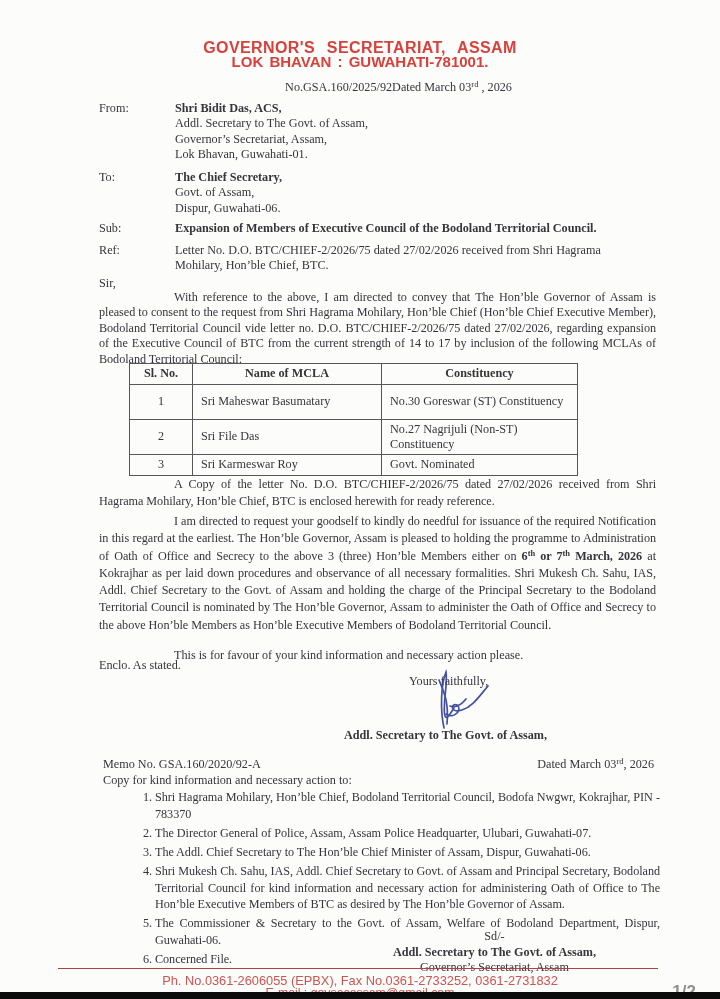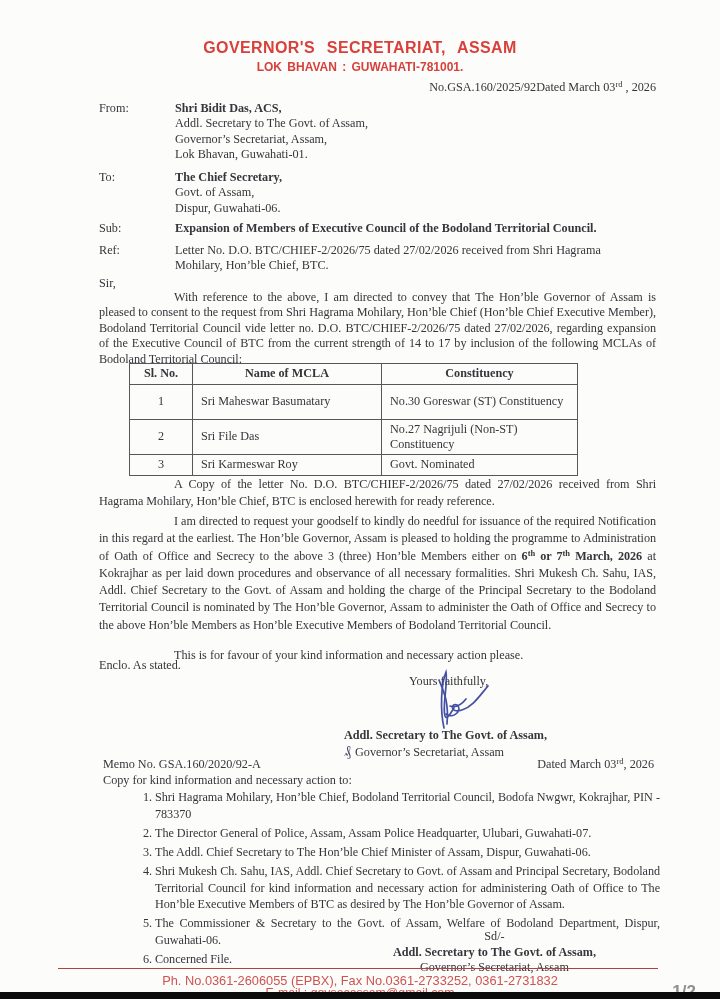--- a/index.html
+++ b/index.html
@@ -10,22 +10,22 @@
     color:#35353b;font-size:12.2px;line-height:15.4px;
   }
   .abs{position:absolute;}
   .b{font-weight:bold;}
   sup{font-size:8.5px;line-height:0;vertical-align:4px;}
   .red-title{
     left:0;right:0;text-align:center;color:#d8403c;
     font-family:"Liberation Sans","DejaVu Sans",sans-serif;font-weight:bold;
   }
   .title{top:40px;font-size:16px;letter-spacing:.4px;word-spacing:7px;text-align:center;}
-  .subtitle{top:60px;font-size:12px;word-spacing:2px;}
-  .refrow{top:80px;left:105px;right:64px;display:flex;justify-content:flex-end;margin-left:36px;}
+  .subtitle{top:54px;font-size:15px;word-spacing:2px;}
+  .refrow{top:80px;left:105px;right:64px;display:flex;justify-content:center;margin-left:36px;}
   .addr-row{display:flex;}
   .addr-label{width:76px;flex:0 0 76px;}
   .addr-value{flex:1;}
   .para{left:99px;right:64px;text-align:justify;text-indent:75px;letter-spacing:-0.05px;}
   .p-lh1{line-height:15.4px;}
   .p-lh2{line-height:17.3px;}
   table{border-collapse:collapse;}
   .mcla{left:129px;top:363px;width:449px;}
   .mcla th,.mcla td{border:1px solid #57575b;padding:0 8px;vertical-align:middle;}
   .mcla{border:1.5px solid #47474b;}
@@ -138,23 +138,20 @@
     <g fill="none" stroke="#35439b" stroke-width="1.7" stroke-linecap="round" opacity="0.92">
       <path d="M38 62 C 34 44 35 18 40 6 C 42 18 36 42 39 50 C 41 55 45 46 48 42"></path>
       <path d="M33 14 C 38 26 43 36 41 58"></path>
       <path d="M40 48 C 48 54 57 43 51 39 C 45 36 43 48 56 44 C 66 41 72 32 82 20"></path>
       <path d="M44 40 C 50 42 56 38 60 33"></path>
     </g>
   </svg>
 
   <div class="abs sigblock">
     <div class="b">Addl. Secretary to The Govt. of Assam,</div>
-    <div>
-      <span class="penmark">₰</span><span>Governor’s Secretariat, Assam</span>
-    </div>
   </div>
 
   <div class="abs memorow">
     <span>Memo No. GSA.160/2020/92-A</span>
     <span><span>Dated March 03</span><sup>rd</sup><span>, 2026</span></span>
   </div>
 
   <div class="abs" style="top:773px;left:103px;">Copy for kind information and necessary action to:</div>
 
   <div class="abs copies">

